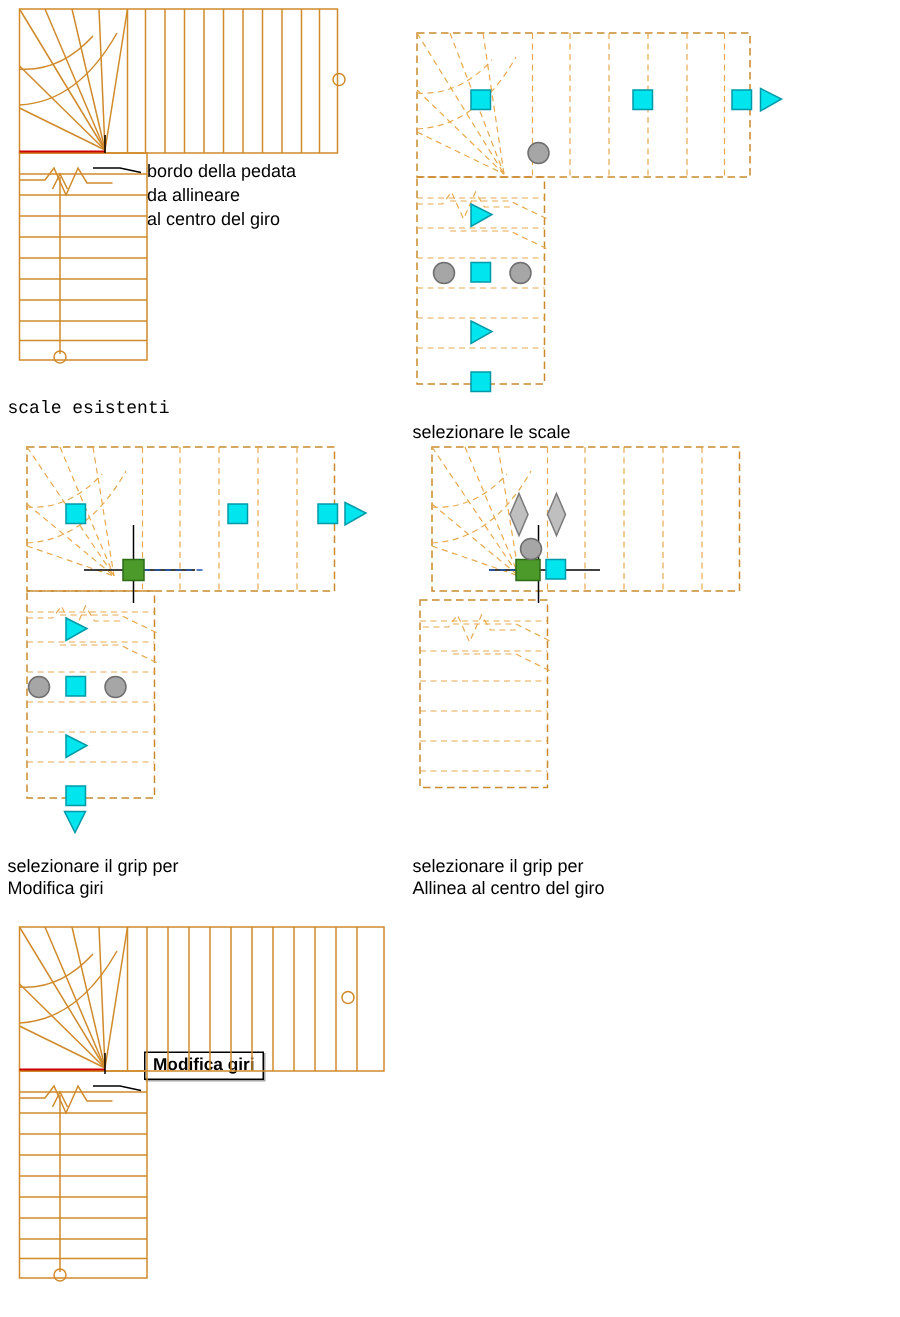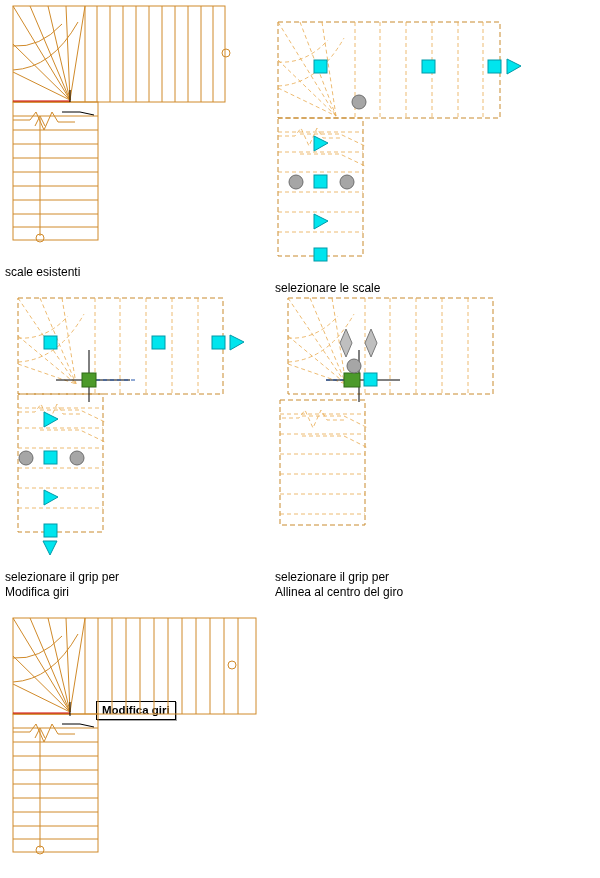--- a/index.html
+++ b/index.html
@@ -106,21 +106,24 @@
     </g>
     <g stroke="#cc0000" fill="none" stroke-width="1.2">
       <line x1="13" y1="101" x2="70" y2="101"></line>
     </g>
     <g stroke="#000000" fill="none" stroke-width="1">
       <line x1="70" y1="90" x2="70" y2="102"></line>
 
       <path d="M62 112 L80 112 L94 115"></path>
     </g>
   </svg>
-  <div class="caption" style="left:5px; top:265px;">scale esistenti</div>
+  <div class="annot" style="left:98px; top:106px;">bordo della pedata
+da allineare
+al centro del giro</div>
+  <div class="caption" style="left:5px; top:265px;font-family:Liberation Mono, monospace;">scale esistenti</div>
 </div>
 
 <div class="panel" style="left:270px; top:16px; width:260px; height:260px;">
   <svg width="260" height="260" viewBox="0 0 260 260">
 
     <g stroke="#c98b2e" fill="none" stroke-width="1" stroke-dasharray="5,3">
       <rect x="8" y="6" width="222" height="96"></rect>
       <rect x="8" y="102" width="85" height="138"></rect>
     </g>
     <g stroke="#e8a94e" fill="none" stroke-width="0.8" stroke-dasharray="4,3">

